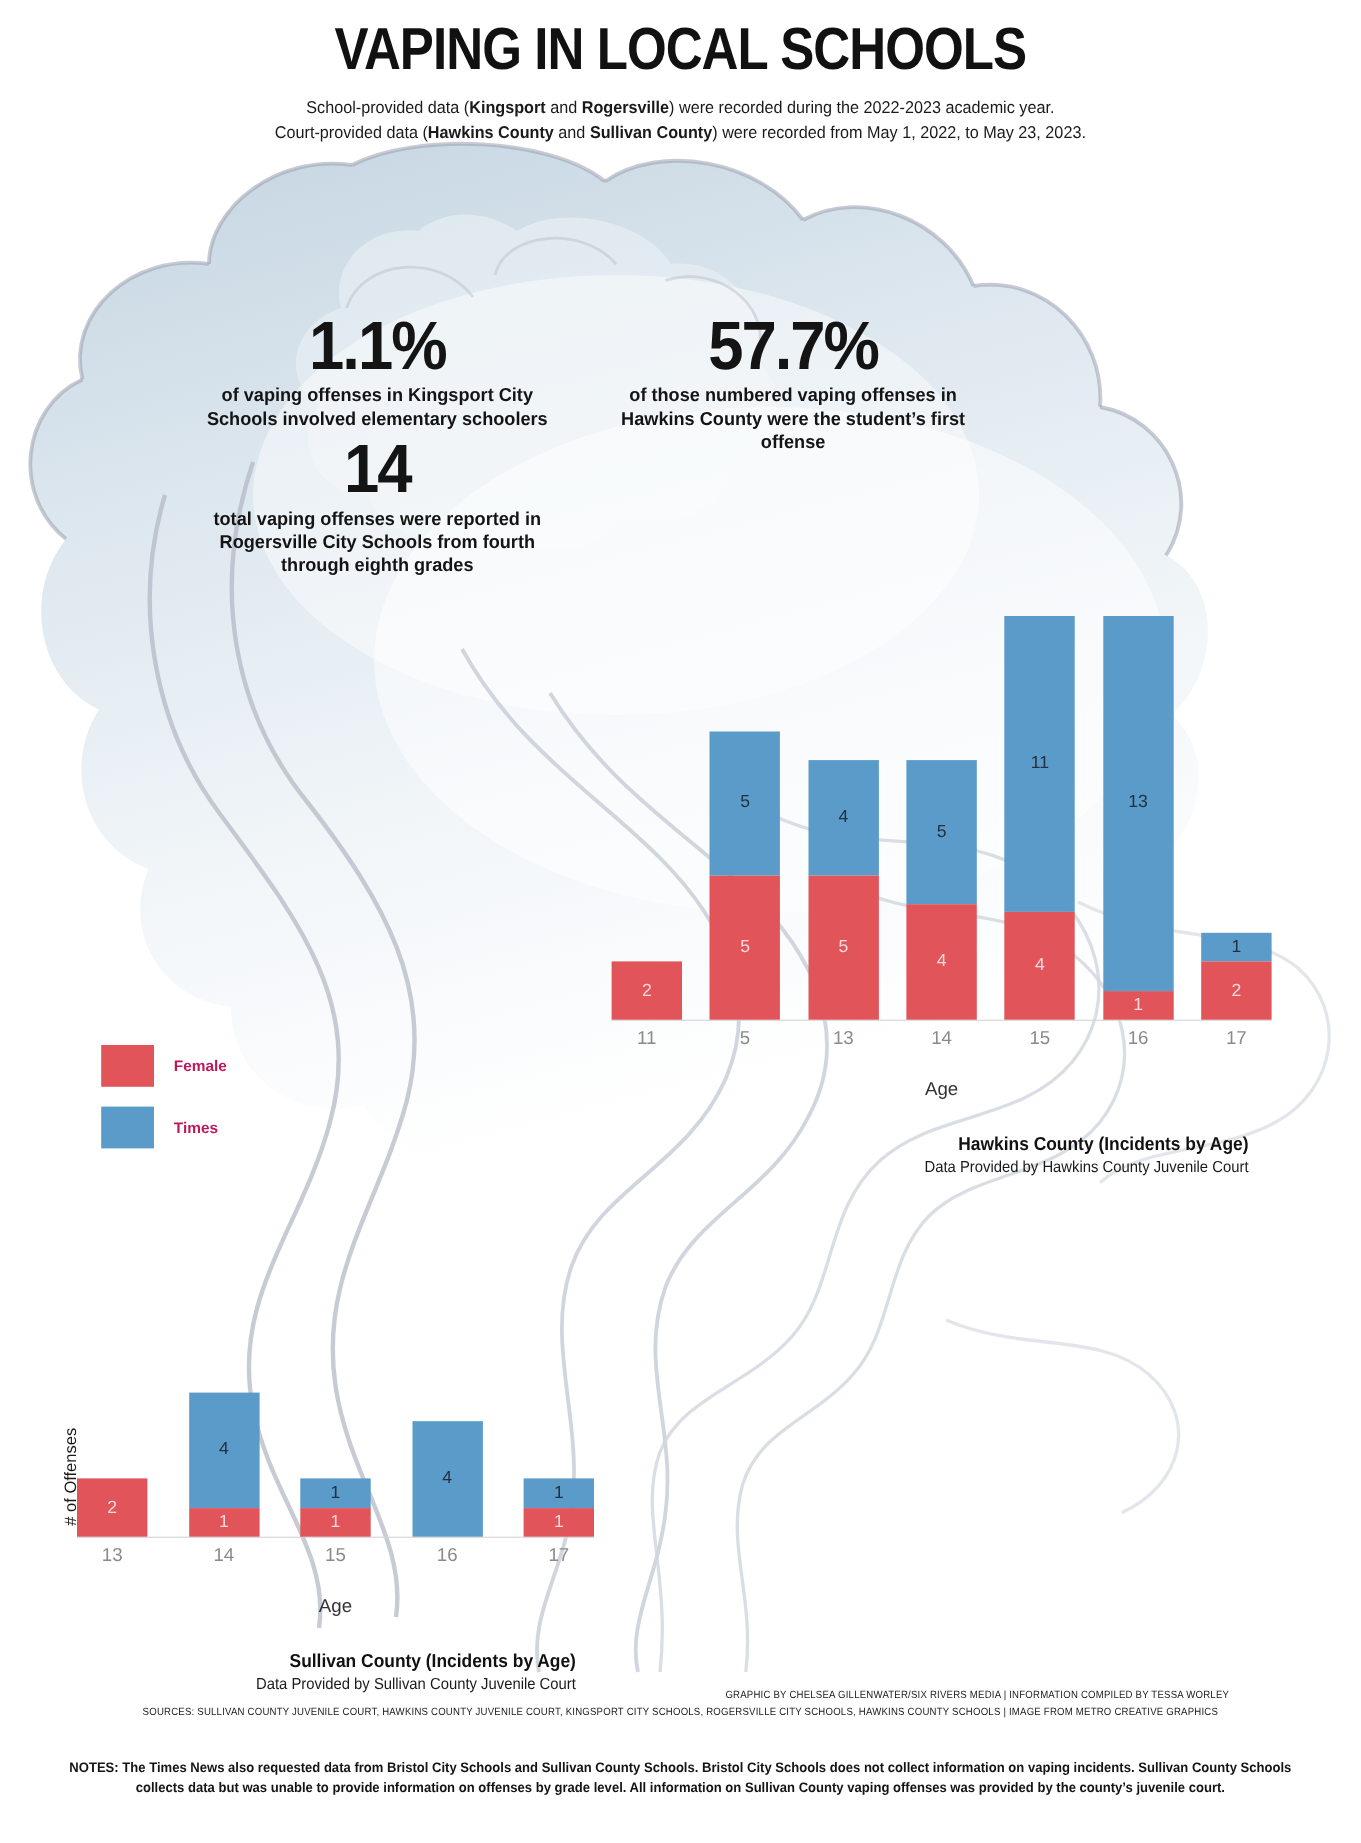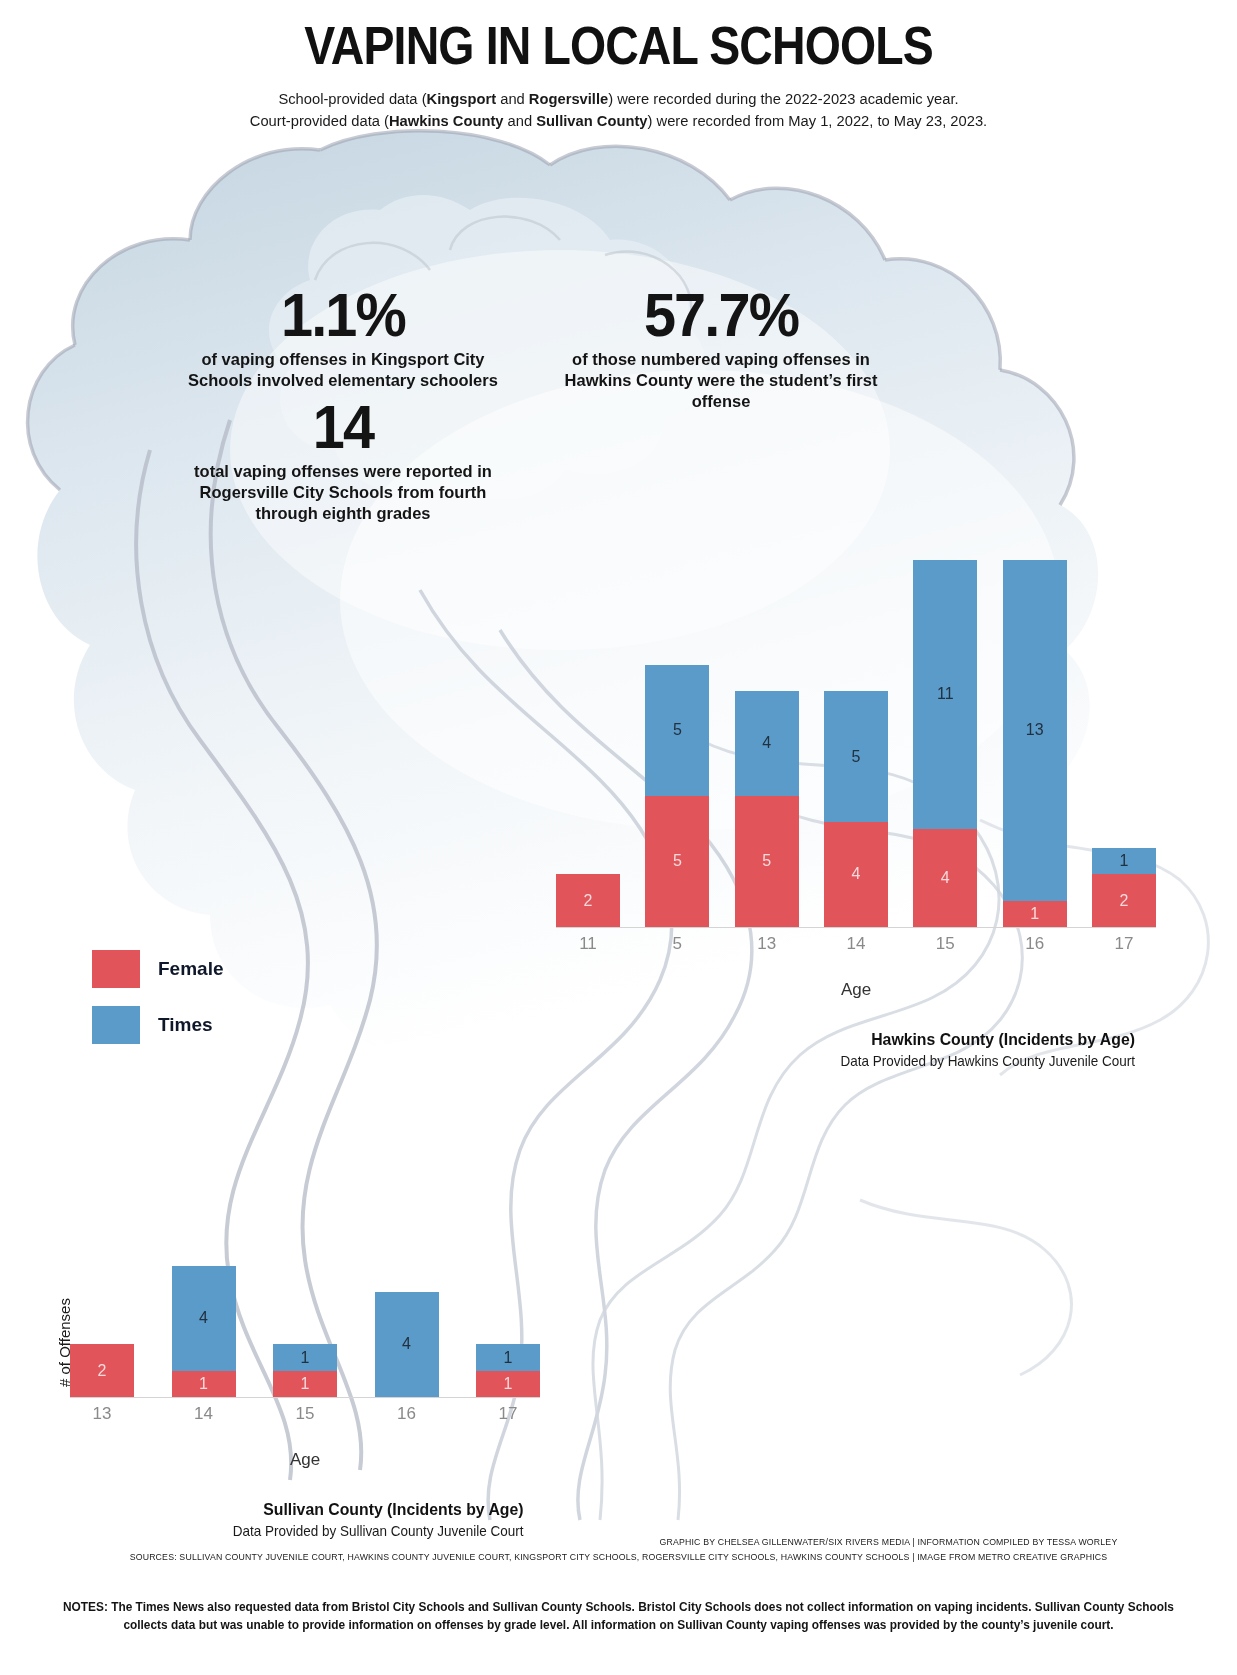--- a/index.html
+++ b/index.html
@@ -55,21 +55,21 @@
     line-height:1.24;
     color:#141414;
     margin-top:3px;
     transform:scaleX(0.97);
   }
 
   
   .legend { position:absolute; left:92px; top:950px; z-index:6; }
   .legend-row { display:flex; align-items:center; margin-bottom:18px; }
   .legend-swatch { width:48px; height:38px; margin-right:18px; }
-  .legend-label { font-size:19px; font-weight:bold; color:#0f172a; }
+  .legend-label { font-size:14px; font-weight:bold; color:#be185d; }
 
   
   .chart { position:absolute; z-index:3; }
   #chart-sullivan { left:70px; top:1030px; width:470px; }
   #chart-hawkins  { left:556px; top:560px; width:600px; }
 
   .plot { position:relative; }
   .bars { display:flex; align-items:flex-end; justify-content:space-between; height:100%; }
   .bar-col { display:flex; flex-direction:column; justify-content:flex-end; align-items:center; height:100%; }
   .seg { width:100%; position:relative; display:flex; align-items:center; justify-content:center; }

